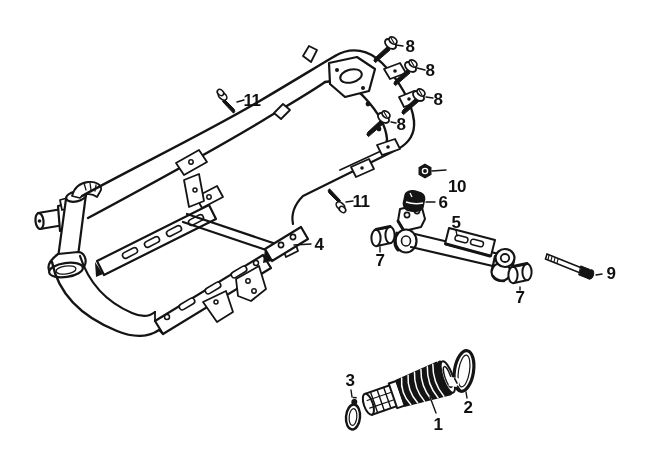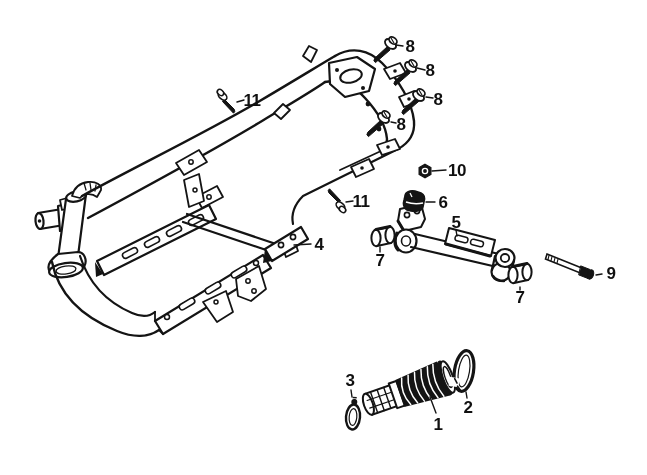--- a/index.html
+++ b/index.html
@@ -237,21 +237,21 @@
     <path d="M351,390 L352,397"></path>
   </g>
 </svg>
 
 <span class="callout" style="left:410px;top:46px">8</span>
 <span class="callout" style="left:430px;top:70px">8</span>
 <span class="callout" style="left:438px;top:99px">8</span>
 <span class="callout" style="left:401px;top:124px">8</span>
 <span class="callout" style="left:252px;top:100px">11</span>
 <span class="callout" style="left:361px;top:201px">11</span>
-<span class="callout" style="left:457px;top:170px">10</span>
+<span class="callout" style="left:457px;top:186px">10</span>
 <span class="callout" style="left:443px;top:202px">6</span>
 <span class="callout" style="left:456px;top:222px">5</span>
 <span class="callout" style="left:380px;top:260px">7</span>
 <span class="callout" style="left:520px;top:297px">7</span>
 <span class="callout" style="left:611px;top:273px">9</span>
 <span class="callout" style="left:319px;top:244px">4</span>
 <span class="callout" style="left:438px;top:424px">1</span>
 <span class="callout" style="left:468px;top:407px">2</span>
 <span class="callout" style="left:350px;top:380px">3</span>
 

